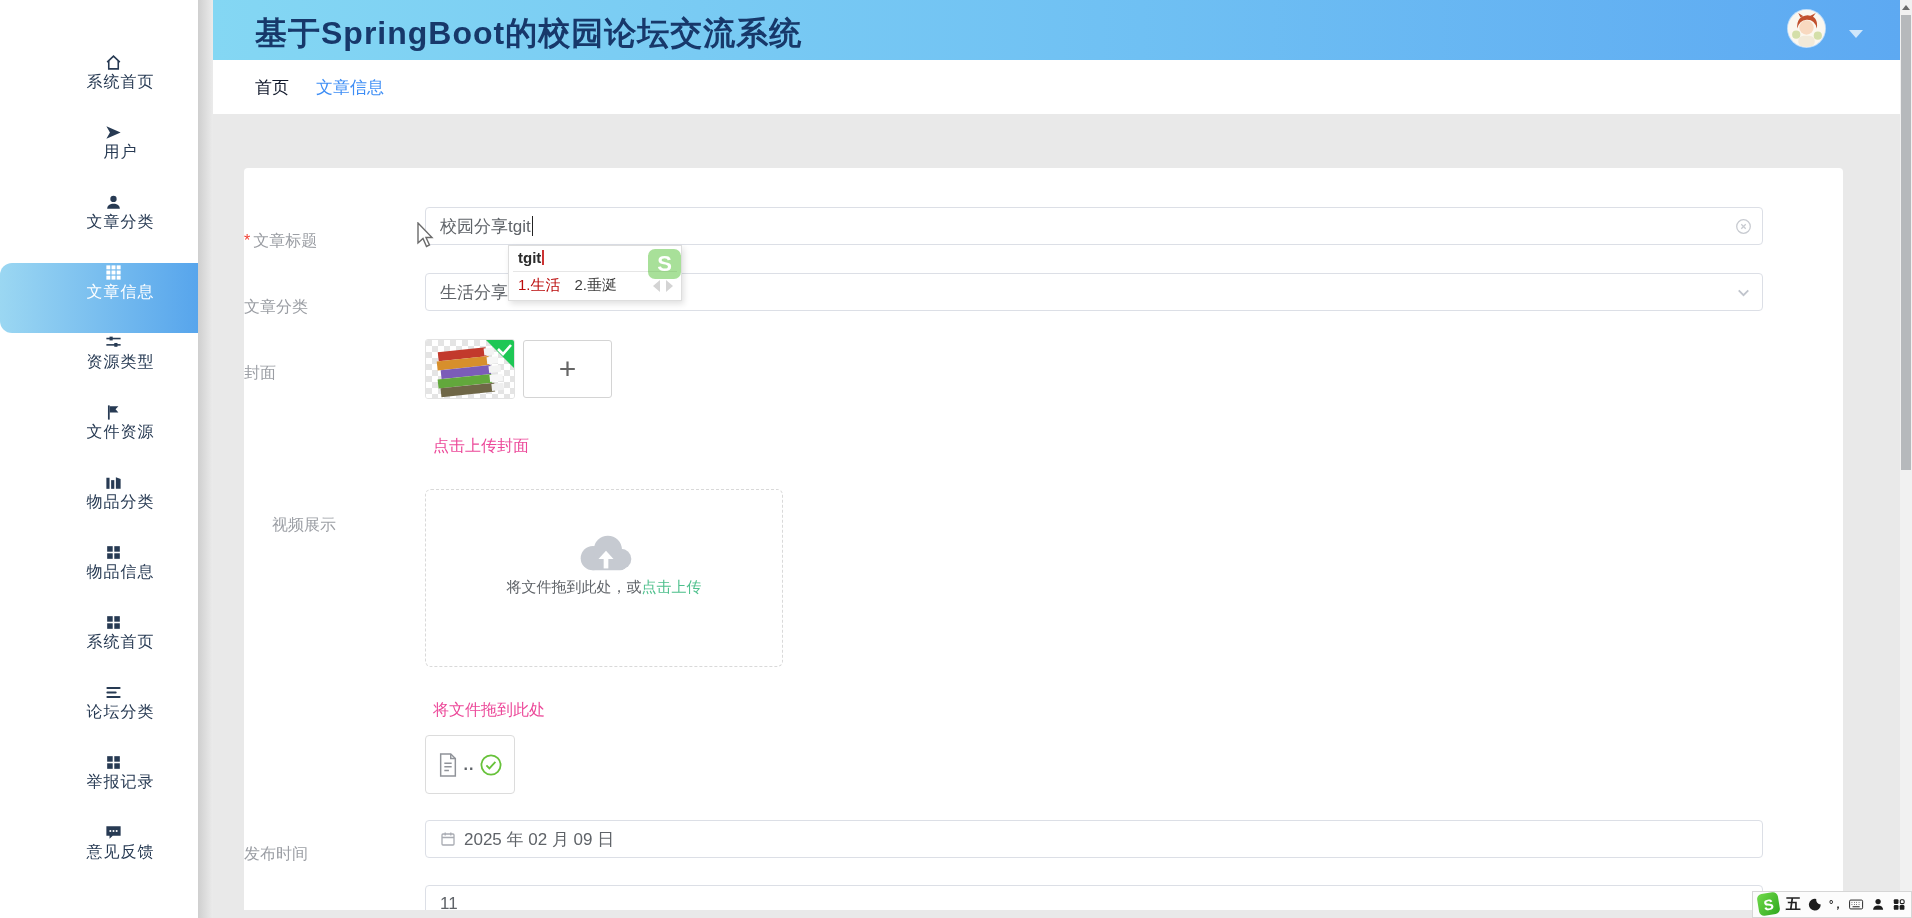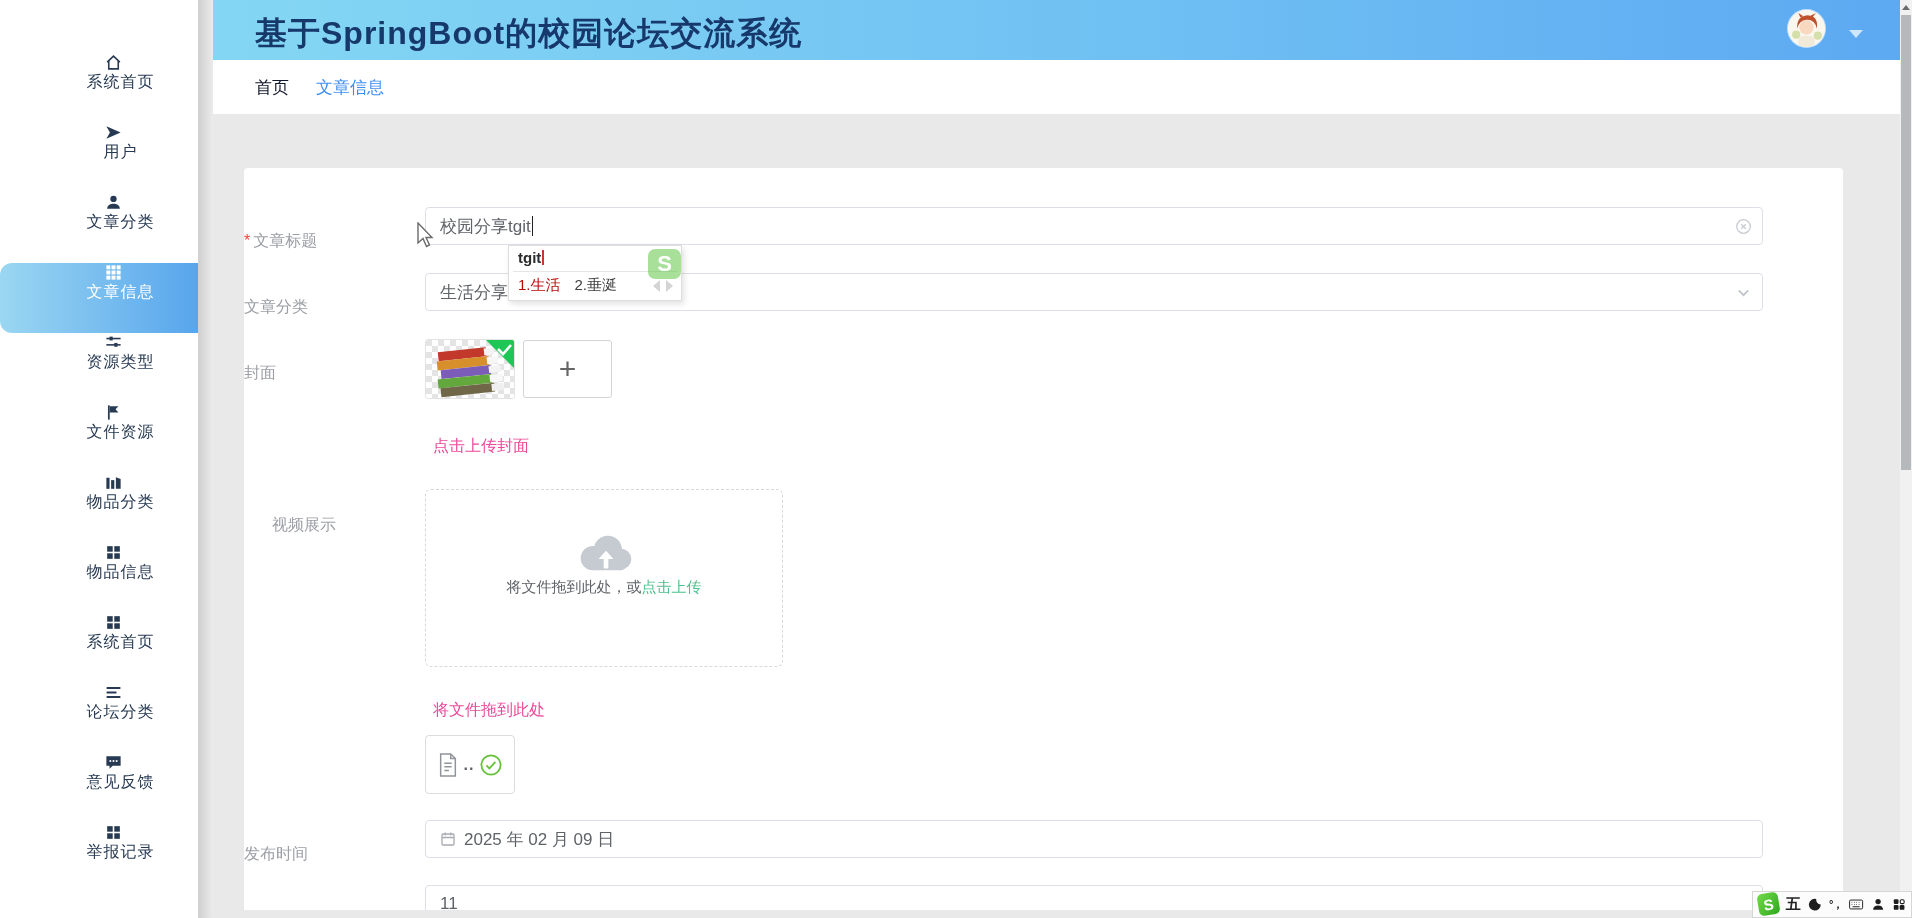--- a/index.html
+++ b/index.html
@@ -193,38 +193,38 @@
             <rect x="3" y="5" width="18" height="2.6" rx="1.3"></rect>
             <rect x="3" y="10.7" width="13" height="2.6" rx="1.3"></rect>
             <rect x="3" y="16.4" width="18" height="2.6" rx="1.3"></rect>
           </svg>
         </span>
       <span class="nav-label">论坛分类</span>
     </div>
     <div class="nav-item">
       <span class="nav-icon">
           <svg viewBox="0 0 24 24" fill="currentColor">
+            <rect x="4" y="4" width="7" height="7"></rect>
+            <rect x="13" y="4" width="7" height="7"></rect>
+            <rect x="4" y="13" width="7" height="7"></rect>
+            <rect x="13" y="13" width="7" height="7"></rect>
+          </svg>
+        </span>
+      <span class="nav-label">举报记录</span>
+    </div>
+    <div class="nav-item">
+      <span class="nav-icon">
+          <svg viewBox="0 0 24 24" fill="currentColor">
             <path d="M3 4h18v12H11l-4 4v-4H3z"></path>
             <circle cx="8" cy="10" r="1.3" fill="#fff"></circle>
             <circle cx="12" cy="10" r="1.3" fill="#fff"></circle>
             <circle cx="16" cy="10" r="1.3" fill="#fff"></circle>
           </svg>
         </span>
       <span class="nav-label">意见反馈</span>
-    </div>
-    <div class="nav-item">
-      <span class="nav-icon">
-          <svg viewBox="0 0 24 24" fill="currentColor">
-            <rect x="4" y="4" width="7" height="7"></rect>
-            <rect x="13" y="4" width="7" height="7"></rect>
-            <rect x="4" y="13" width="7" height="7"></rect>
-            <rect x="13" y="13" width="7" height="7"></rect>
-          </svg>
-        </span>
-      <span class="nav-label">举报记录</span>
     </div>
   </aside>
 
   <div class="side-gap"></div>
 
   <div class="main">
     <header class="topbar">
       <h1>基于SpringBoot的校园论坛交流系统</h1>
       <div class="avatar">
         <svg viewBox="0 0 36 36">

